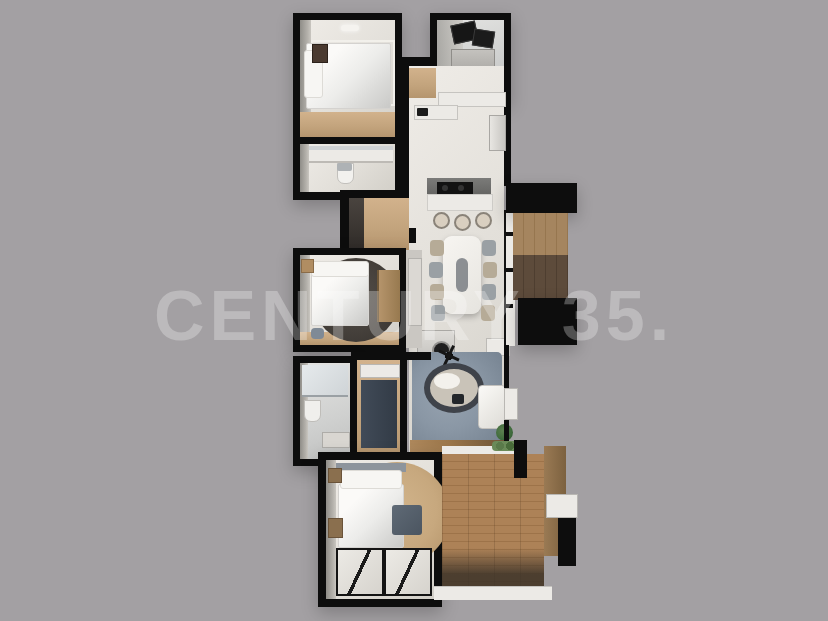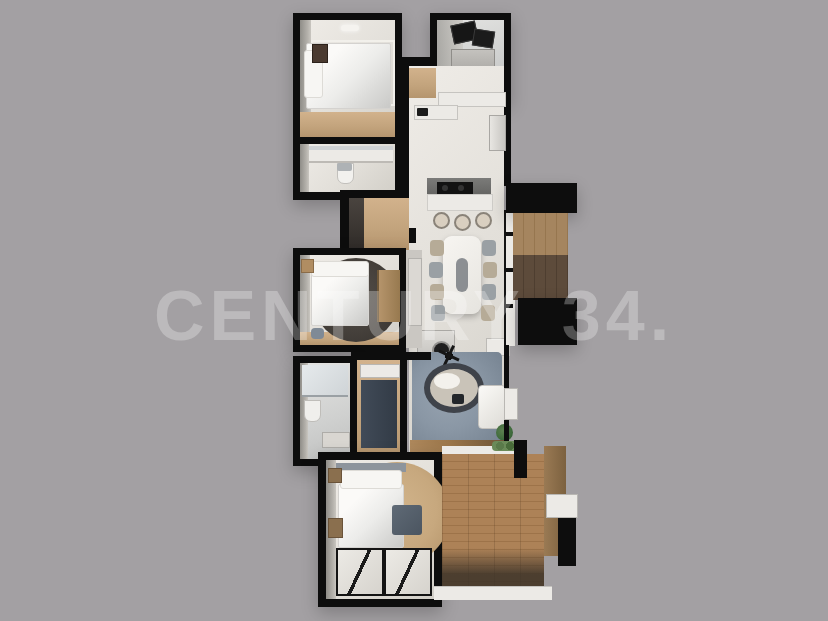--- a/index.html
+++ b/index.html
@@ -170,14 +170,14 @@
   <div class="abs white-box" style="left:442px;top:446px;width:74px;height:8px;"></div>
   <div class="abs" style="left:492px;top:441px;width:26px;height:10px;background:radial-gradient(circle at 30% 50%, #5a7a4a 0 4px, transparent 4px), radial-gradient(circle at 70% 50%, #496b3a 0 4px, transparent 4px), #6a8a58;border-radius:4px;"></div>
   <div class="abs wood-deck" style="left:442px;top:454px;width:102px;height:132px;"></div>
   <div class="abs" style="left:442px;top:548px;width:102px;height:38px;background:linear-gradient(180deg, rgba(59,50,40,0) 0%, rgba(59,50,40,.85) 70%);"></div>
   <div class="abs wall" style="left:514px;top:440px;width:13px;height:38px;"></div>
   <div class="abs" style="left:544px;top:446px;width:22px;height:110px;background:linear-gradient(90deg,#9a7a54,#7c613f);"></div>
   <div class="abs white-box" style="left:546px;top:494px;width:30px;height:22px;border:1px solid #b9b7b3;"></div>
   <div class="abs wall" style="left:558px;top:518px;width:18px;height:48px;"></div>
   <div class="abs white-box" style="left:434px;top:586px;width:118px;height:13px;border-top:1px solid #c6c4c0;"></div>
 
-  <div class="abs watermark">CENTURY 34.</div>
+  <div class="abs watermark">CENTURY 35.</div>
 </div>
 
 </body></html>

